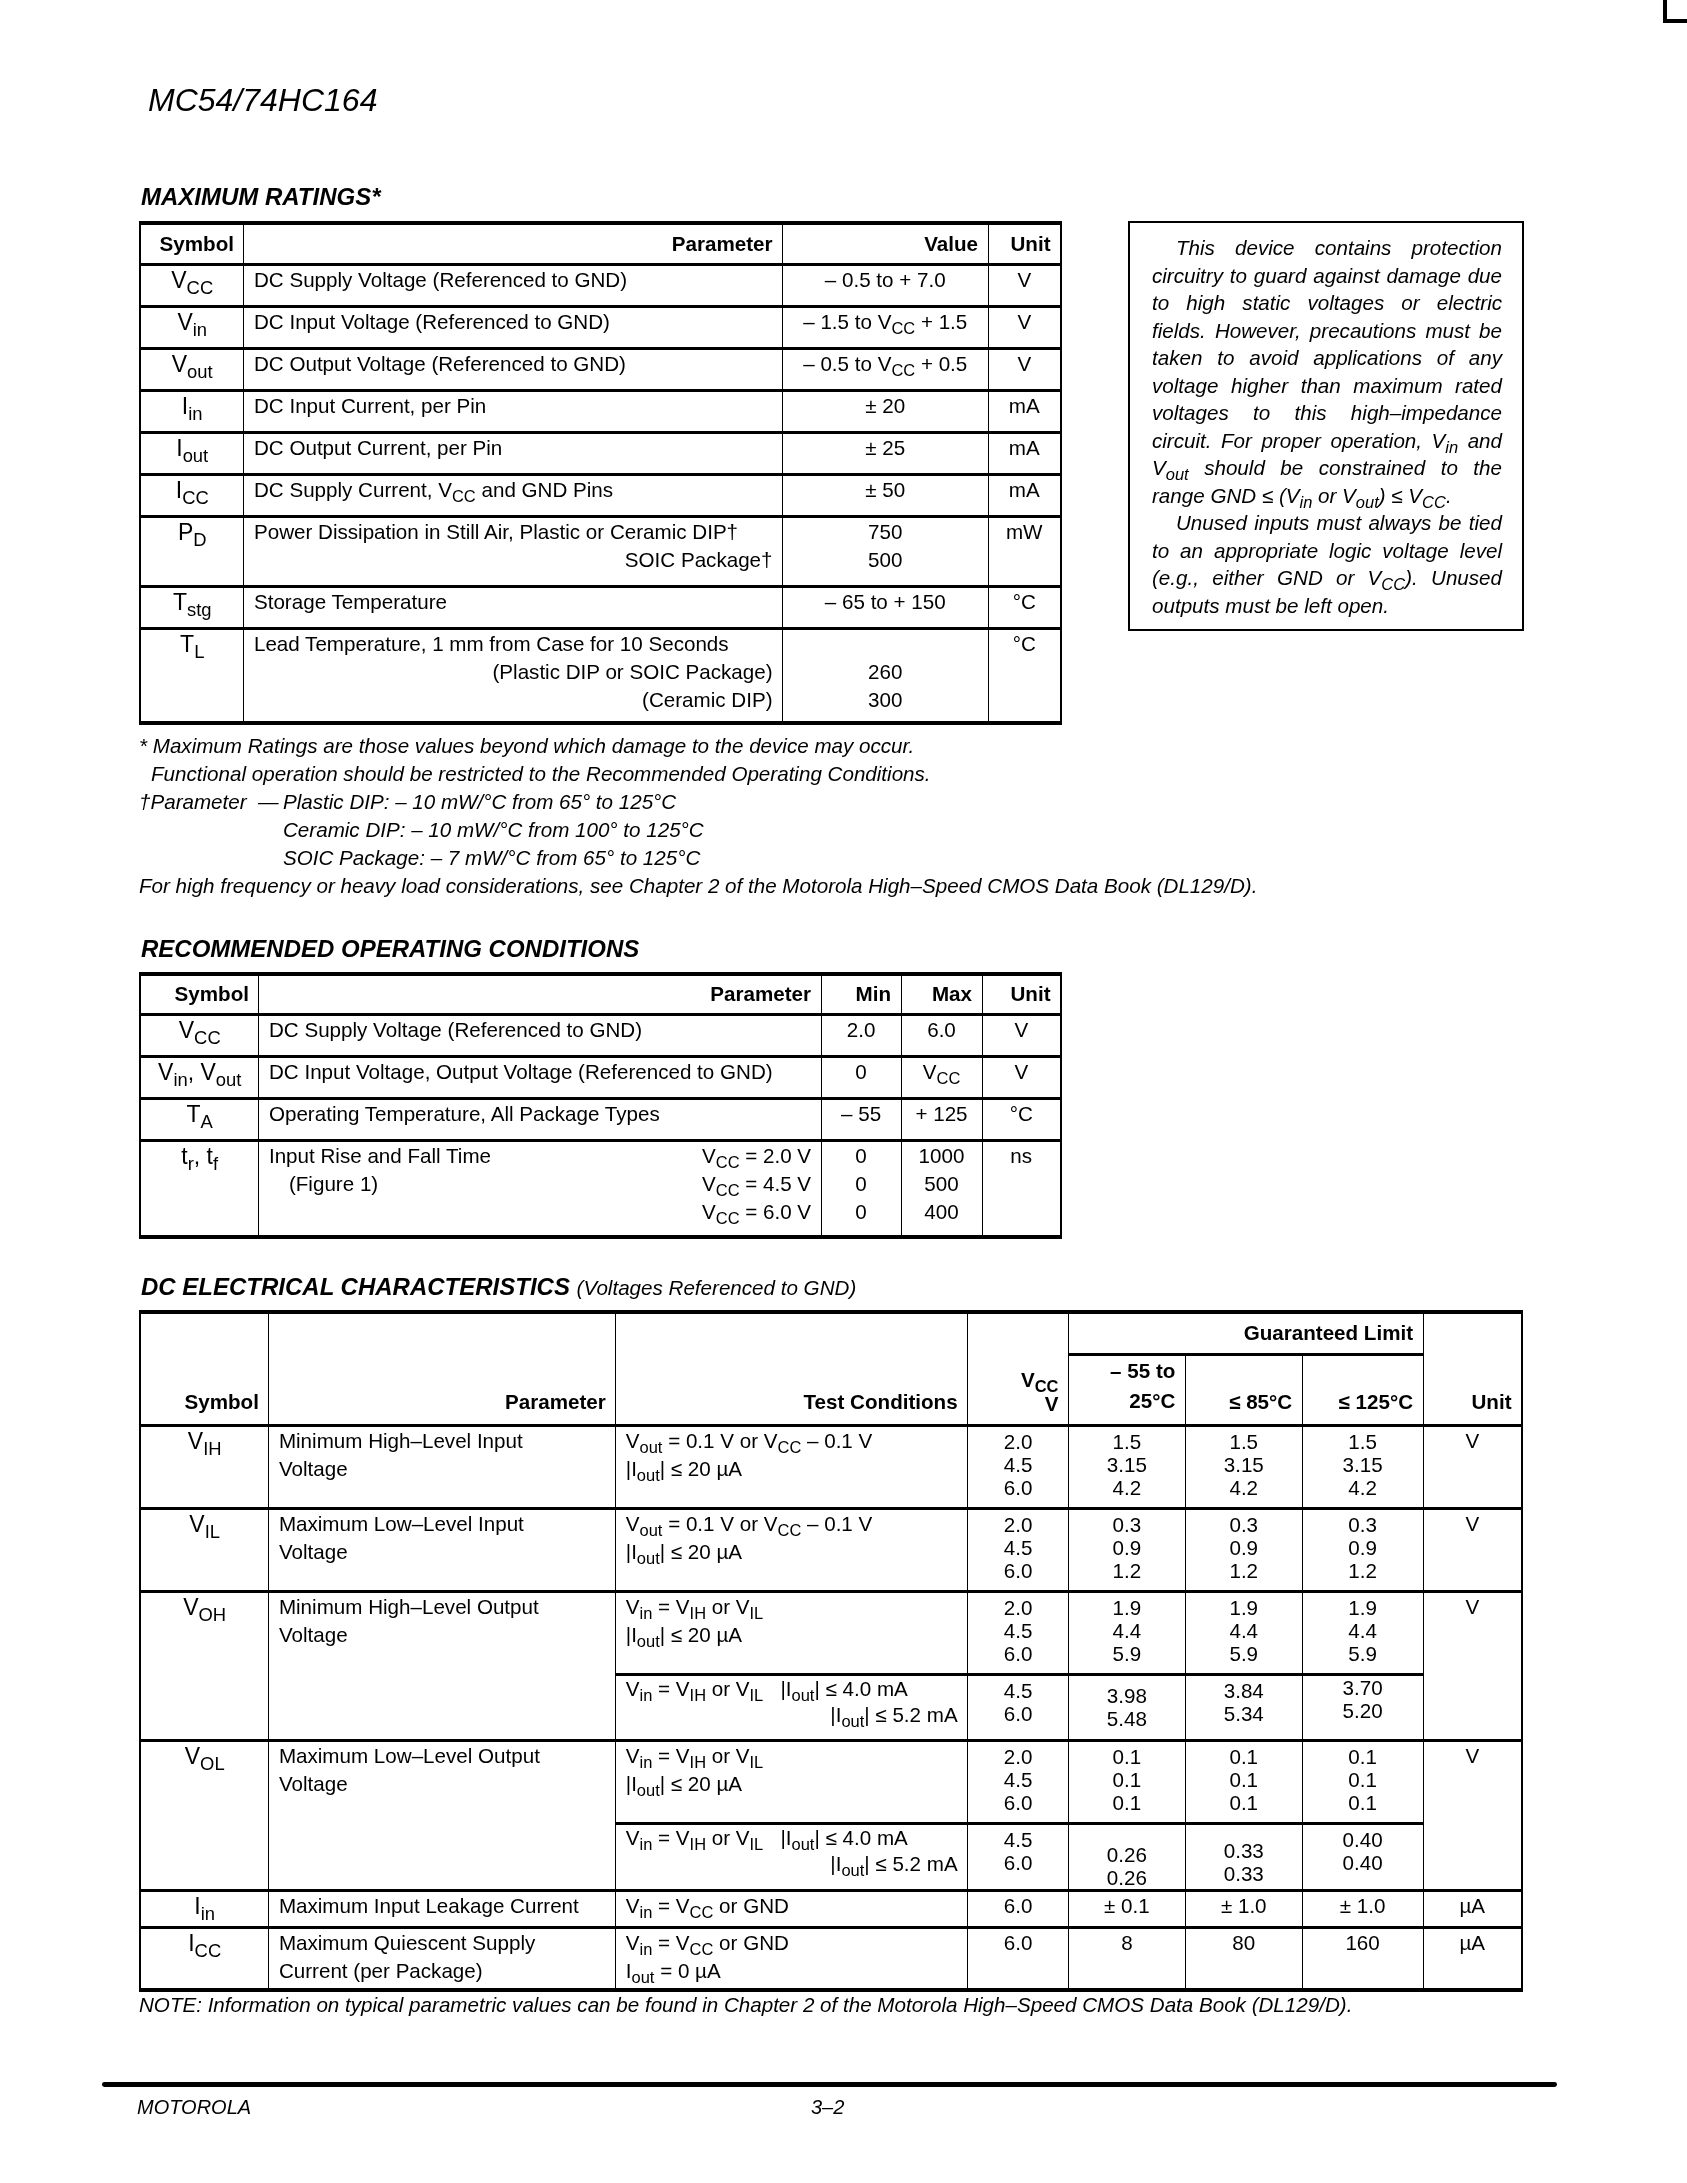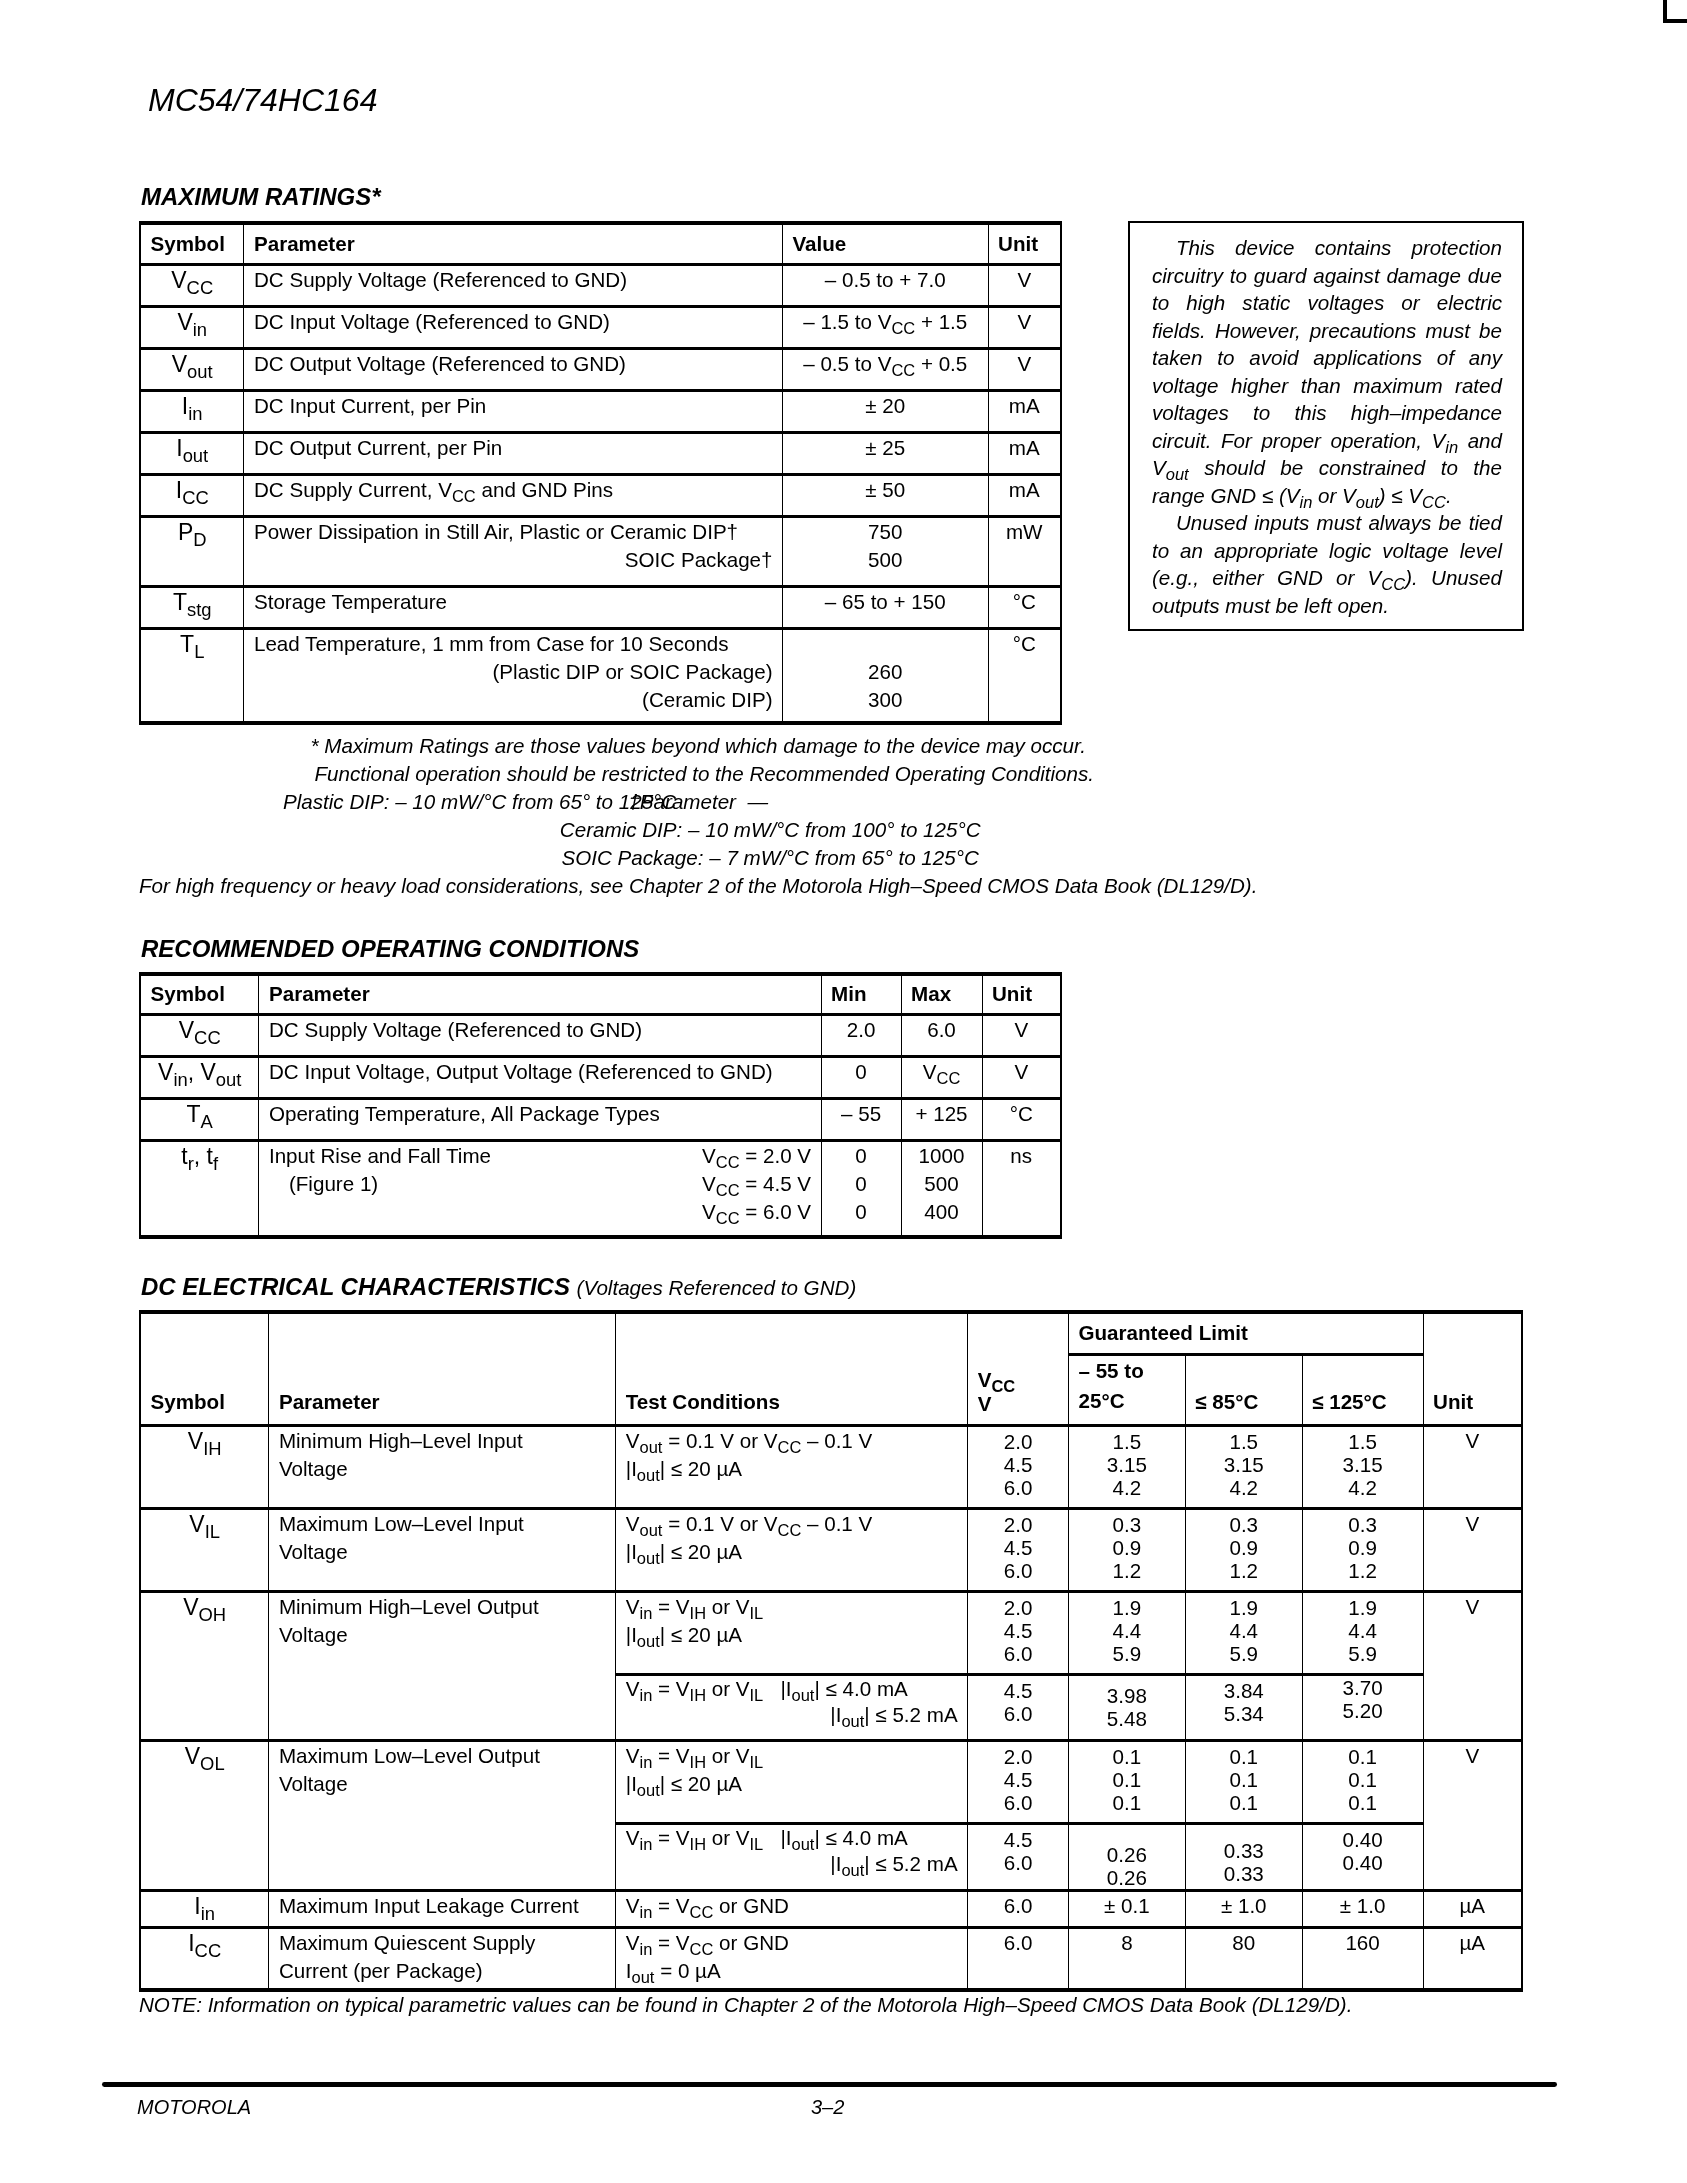--- a/index.html
+++ b/index.html
@@ -5,32 +5,32 @@
   html, body { margin:0; padding:0; background:#fff; }
   body { width:1687px; height:2183px; position:relative; overflow:hidden;
          font-family:"Liberation Sans", sans-serif; color:#000; }
   .abs { position:absolute;font-style:italic; }
   .corner { left:1663px; top:0; width:24px; height:23px; border-left:4px solid #000; border-bottom:4px solid #000; box-sizing:border-box; }
   .doc-title { left:148px; top:82px; font-size:32px; letter-spacing:0; }
   .sec-head { font-weight:bold; font-size:24px; }
   .sec-head .sub { font-weight:normal; font-size:20.6px; }
   table { border-collapse:collapse; position:absolute; }
   td, th { border:1.6px solid #000; font-size:20.6px; padding:0 9.5px; vertical-align:top; line-height:28px; }
-  th { font-weight:bold; vertical-align:middle; text-align:left; }
+  th { font-weight:bold; vertical-align:middle; text-align:right; }
   tr.thick-top > td { border-top:3.2px solid #000; }
   table.outer { border-top:4px solid #000; border-bottom:4px solid #000; border-left:2.4px solid #000; border-right:2.4px solid #000; }
   .c { text-align:center; }
   .r { text-align:right; }
   sub { font-size:0.8em; vertical-align:-0.3em; line-height:0; }
   .sym { font-size:23px; text-align:center; }
   .ml { white-space:pre-line; }
   .note-box { left:1128px; top:221px; width:396px; height:410px; border:2.4px solid #000; box-sizing:border-box;
               padding:11px 20px 0 22px; font-size:20.6px; line-height:27.5px; text-align:justify; }
   .note-box p { margin:0; text-indent:24px; }
-  .fn { font-size:20.6px; line-height:28px; left:139px;text-align:center; }
+  .fn { font-size:20.6px; line-height:28px; left:139px; }
   .footer-rule { left:102px; top:2082px; width:1455px; height:4.8px; background:#000; border-radius:2.4px; }
   .footer-text { font-size:20px; top:2096px; }
 </style>
 </head>
 <body>
 
 <div class="abs corner"></div>
 <div class="abs doc-title">MC54/74HC164</div>
 
 <div class="abs sec-head" style="left:141px;top:183px;">MAXIMUM RATINGS*</div>

